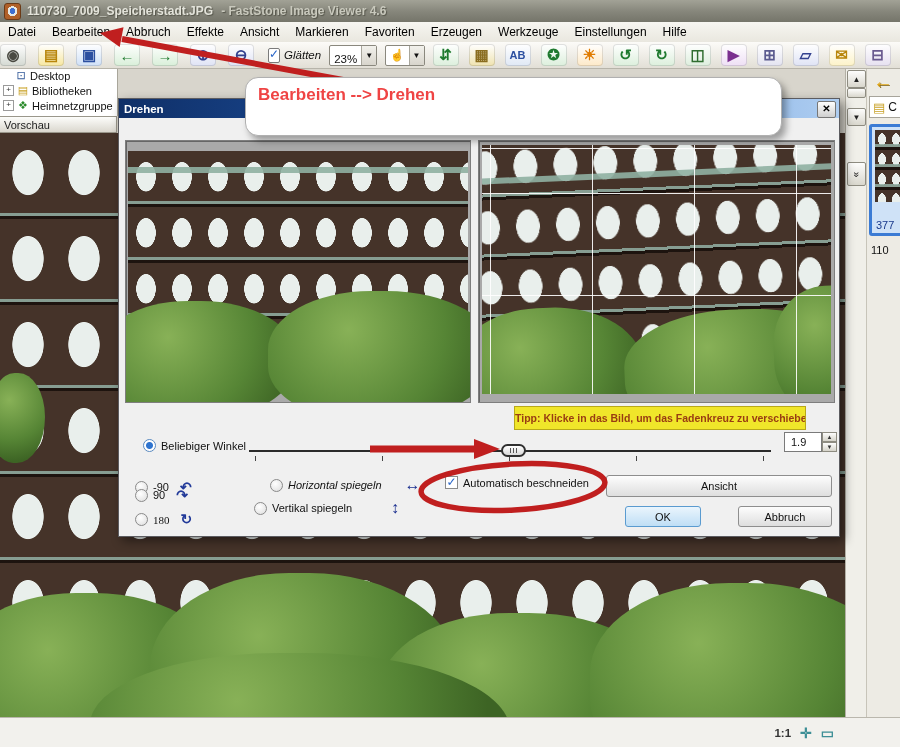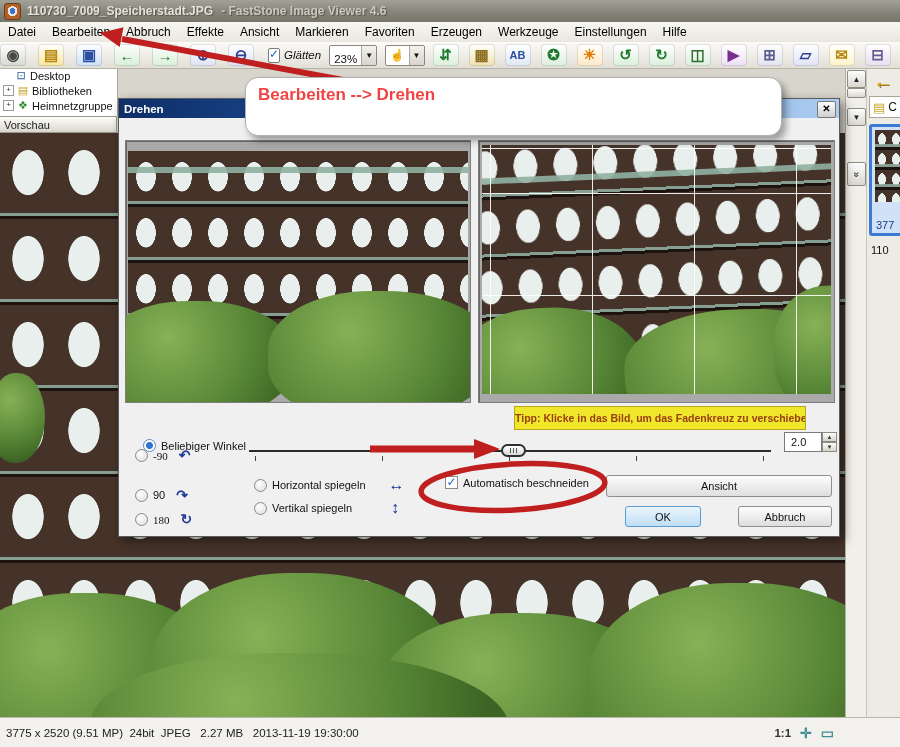--- a/index.html
+++ b/index.html
@@ -239,45 +239,45 @@
       <span>Beliebiger Winkel</span>
     </div>
 
     <div class="slider-track"></div>
     <div class="slider-ticks"></div>
     <div class="slider-handle">
         <i></i>
         <i></i>
         <i></i>
       </div>
-    <div class="spin">2.0</div>
+    <div class="spin">1.9</div>
     <div class="spin-btns">
       <div>▲</div>
       <div>▼</div>
     </div>
 
     <div id="rot-rows">
-        <div class="ctl" style="left: 16px; top: 348px; font-family: Liberation Serif, serif;">
+        <div class="ctl" style="left: 16px; top: 380px;">
           <span class="radio"></span>
           <span>-90</span>
           <span class="rot-glyph">↶</span>
         </div>
         <div class="ctl" style="left: 16px; top: 388px;">
           <span class="radio"></span>
           <span>90</span>
           <span class="rot-glyph">↷</span>
         </div>
         <div class="ctl" style="left: 16px; top: 412px; font-family: Liberation Serif, serif;">
           <span class="radio"></span>
           <span>180</span>
           <span class="rot-glyph">↻</span>
         </div>
       </div>
 
-    <div class="ctl" style="left:135px;top:377px;">
+    <div class="ctl" style="left:151px;top:377px;font-style:italic;">
       <span class="radio"></span>
       <span>Horizontal spiegeln</span>
       <span class="flip-glyph" style="margin-left:18px;">↔</span>
     </div>
     <div class="ctl" style="left:135px;top:400px;">
       <span class="radio"></span>
       <span>Vertikal spiegeln</span>
       <span class="flip-glyph" style="margin-left:34px;">↕</span>
     </div>
 
@@ -297,20 +297,19 @@
     <line x1="370" y1="449" x2="476" y2="449" stroke="#c01f1f" stroke-width="7"></line>
     <polygon points="500,449 474,439 474,459" fill="#c01f1f"></polygon>
     <ellipse cx="513" cy="487" rx="92" ry="23" fill="none" stroke="#c01f1f" stroke-width="5.5" transform="rotate(-3 513 487)"></ellipse>
   </svg>
 
   <div class="callout">
     <div>Bearbeiten --&gt; Drehen</div>
   </div>
 
   <div class="statusbar">
-    <span class="status-info">3775 x 2520 (9.51 MP)  24bit  JPEG   2.27 MB   2013-11-19 19:30:00</span>
     <span class="status-right">
       <span class="ratio">1:1</span>
       <span class="st-ico">✛</span>
       <span class="st-ico">▭</span>
     </span>
   </div>
 </div>
 
 </body></html>

